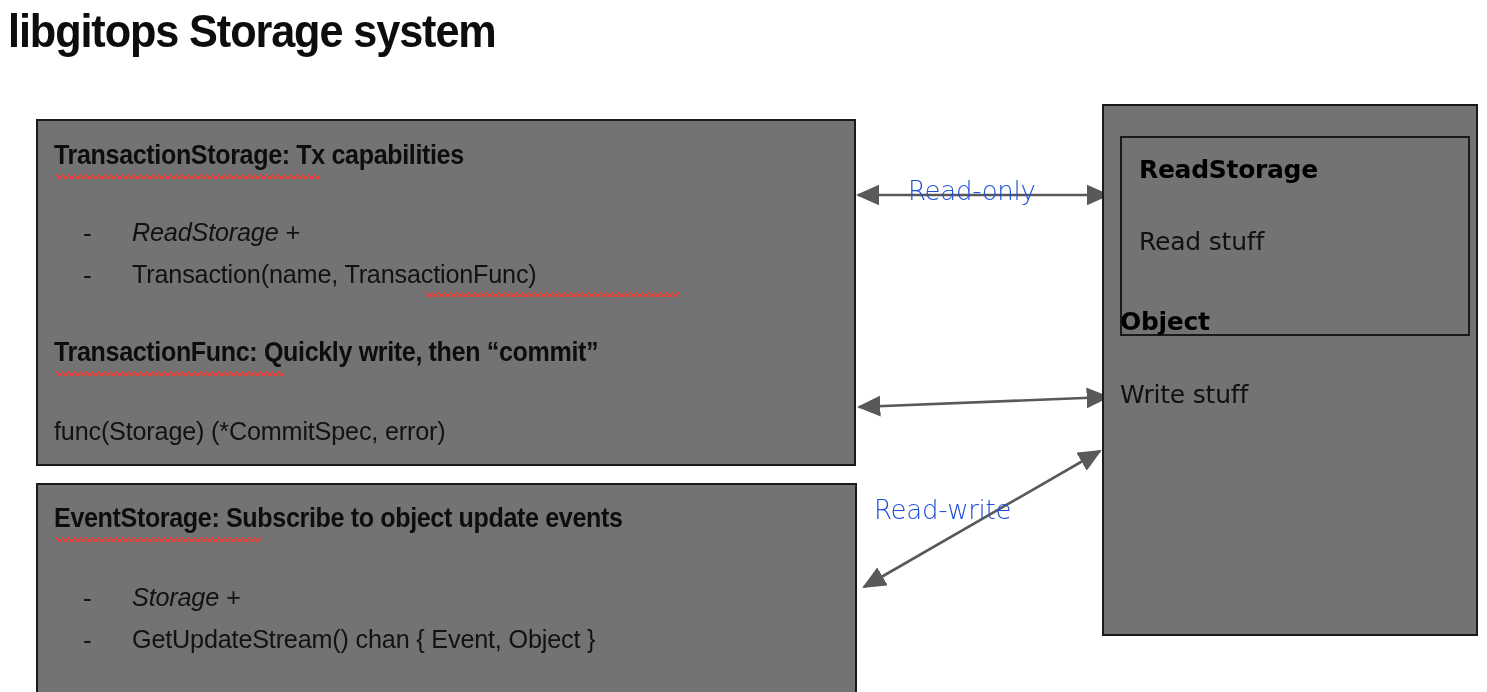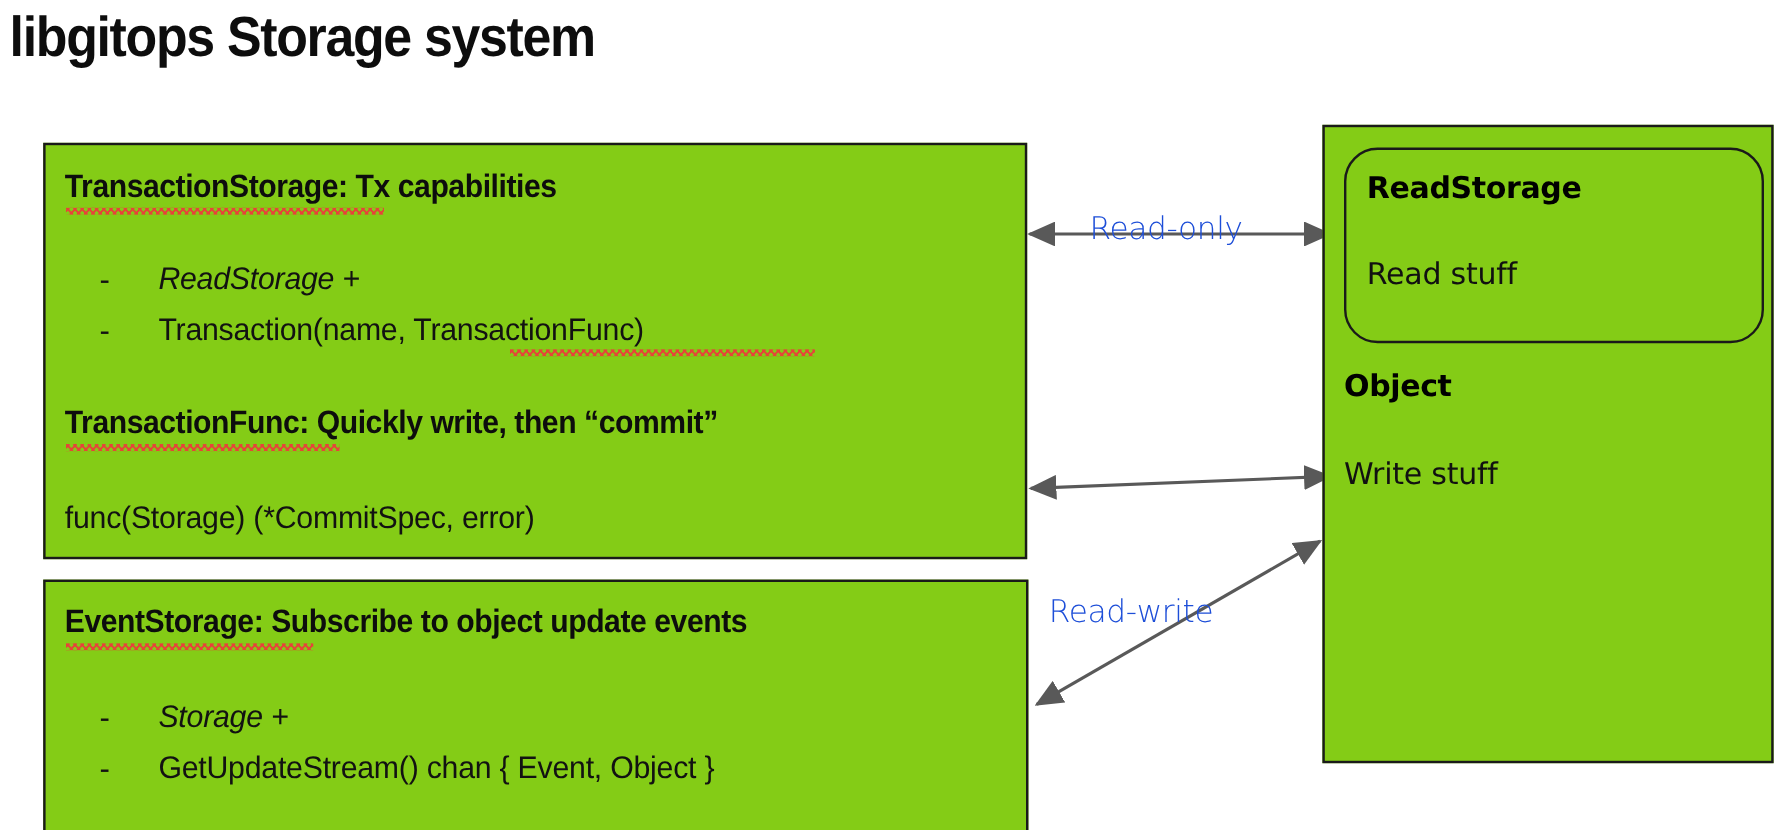--- a/index.html
+++ b/index.html
@@ -27,29 +27,29 @@
     transform: scaleX(0.92);
     transform-origin: left top;
     white-space: nowrap;
     line-height: 1.15;
     color: #0d0d0d;
   }
 
   
   .box {
     position: absolute;
-    background: #84cc16;
+    background: #737373;
     border: 2px solid #1a1a1a;
     box-sizing: border-box;
   }
 
   #tx-box   { left: 36px;  top: 119px; width: 820px; height: 347px; }
   #event-box{ left: 36px;  top: 483px; width: 821px; height: 227px; }
   #storage-box { left: 1102px; top: 104px; width: 376px; height: 532px; }
-  #readstorage-box { left: 16px; top: 17px; width: 350px; height: 163px; border-radius: 28px; }
+  #readstorage-box { left: 16px; top: 30px; width: 350px; height: 200px; }
 
   
   .lhead {
     position: absolute;
     font-family: "Liberation Sans", sans-serif;
     font-weight: bold;
     font-size: 27px;
     letter-spacing: -0.4px;
     transform: scaleX(0.93);
     transform-origin: left top;

